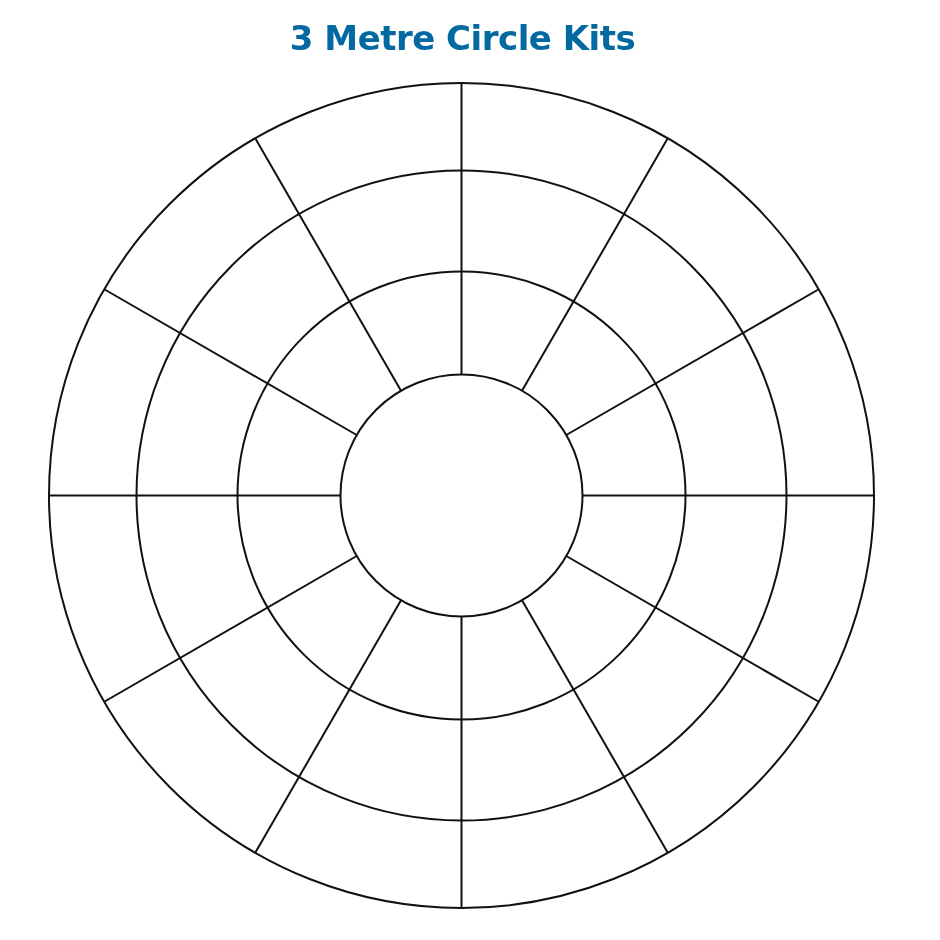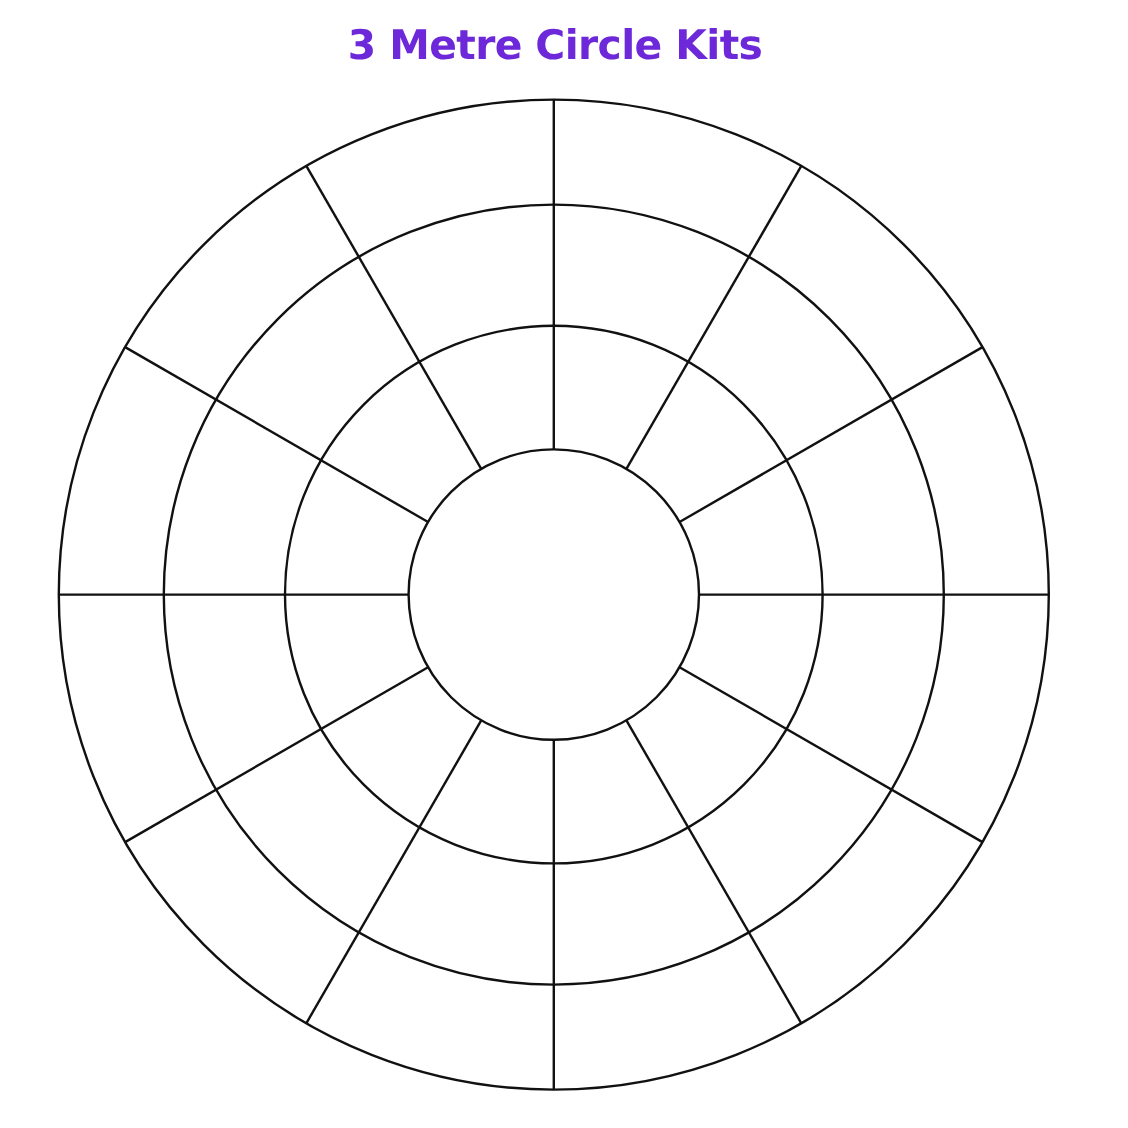--- a/index.html
+++ b/index.html
@@ -15,21 +15,21 @@
     }
     .title {
       position: absolute;
       left: 0;
       top: 18px;
       width: 925px;
       text-align: center;
       font-family: "DejaVu Sans", sans-serif;
       font-weight: bold;
       font-size: 34px;
-      color: #6d28d9;
+      color: #0369a1;
       letter-spacing: -0.5px;
     }
     .diagram {
       position: absolute;
       left: 0;
       top: 0;
       width: 940px;
       height: 940px;
     }
     .ring, .spoke {

